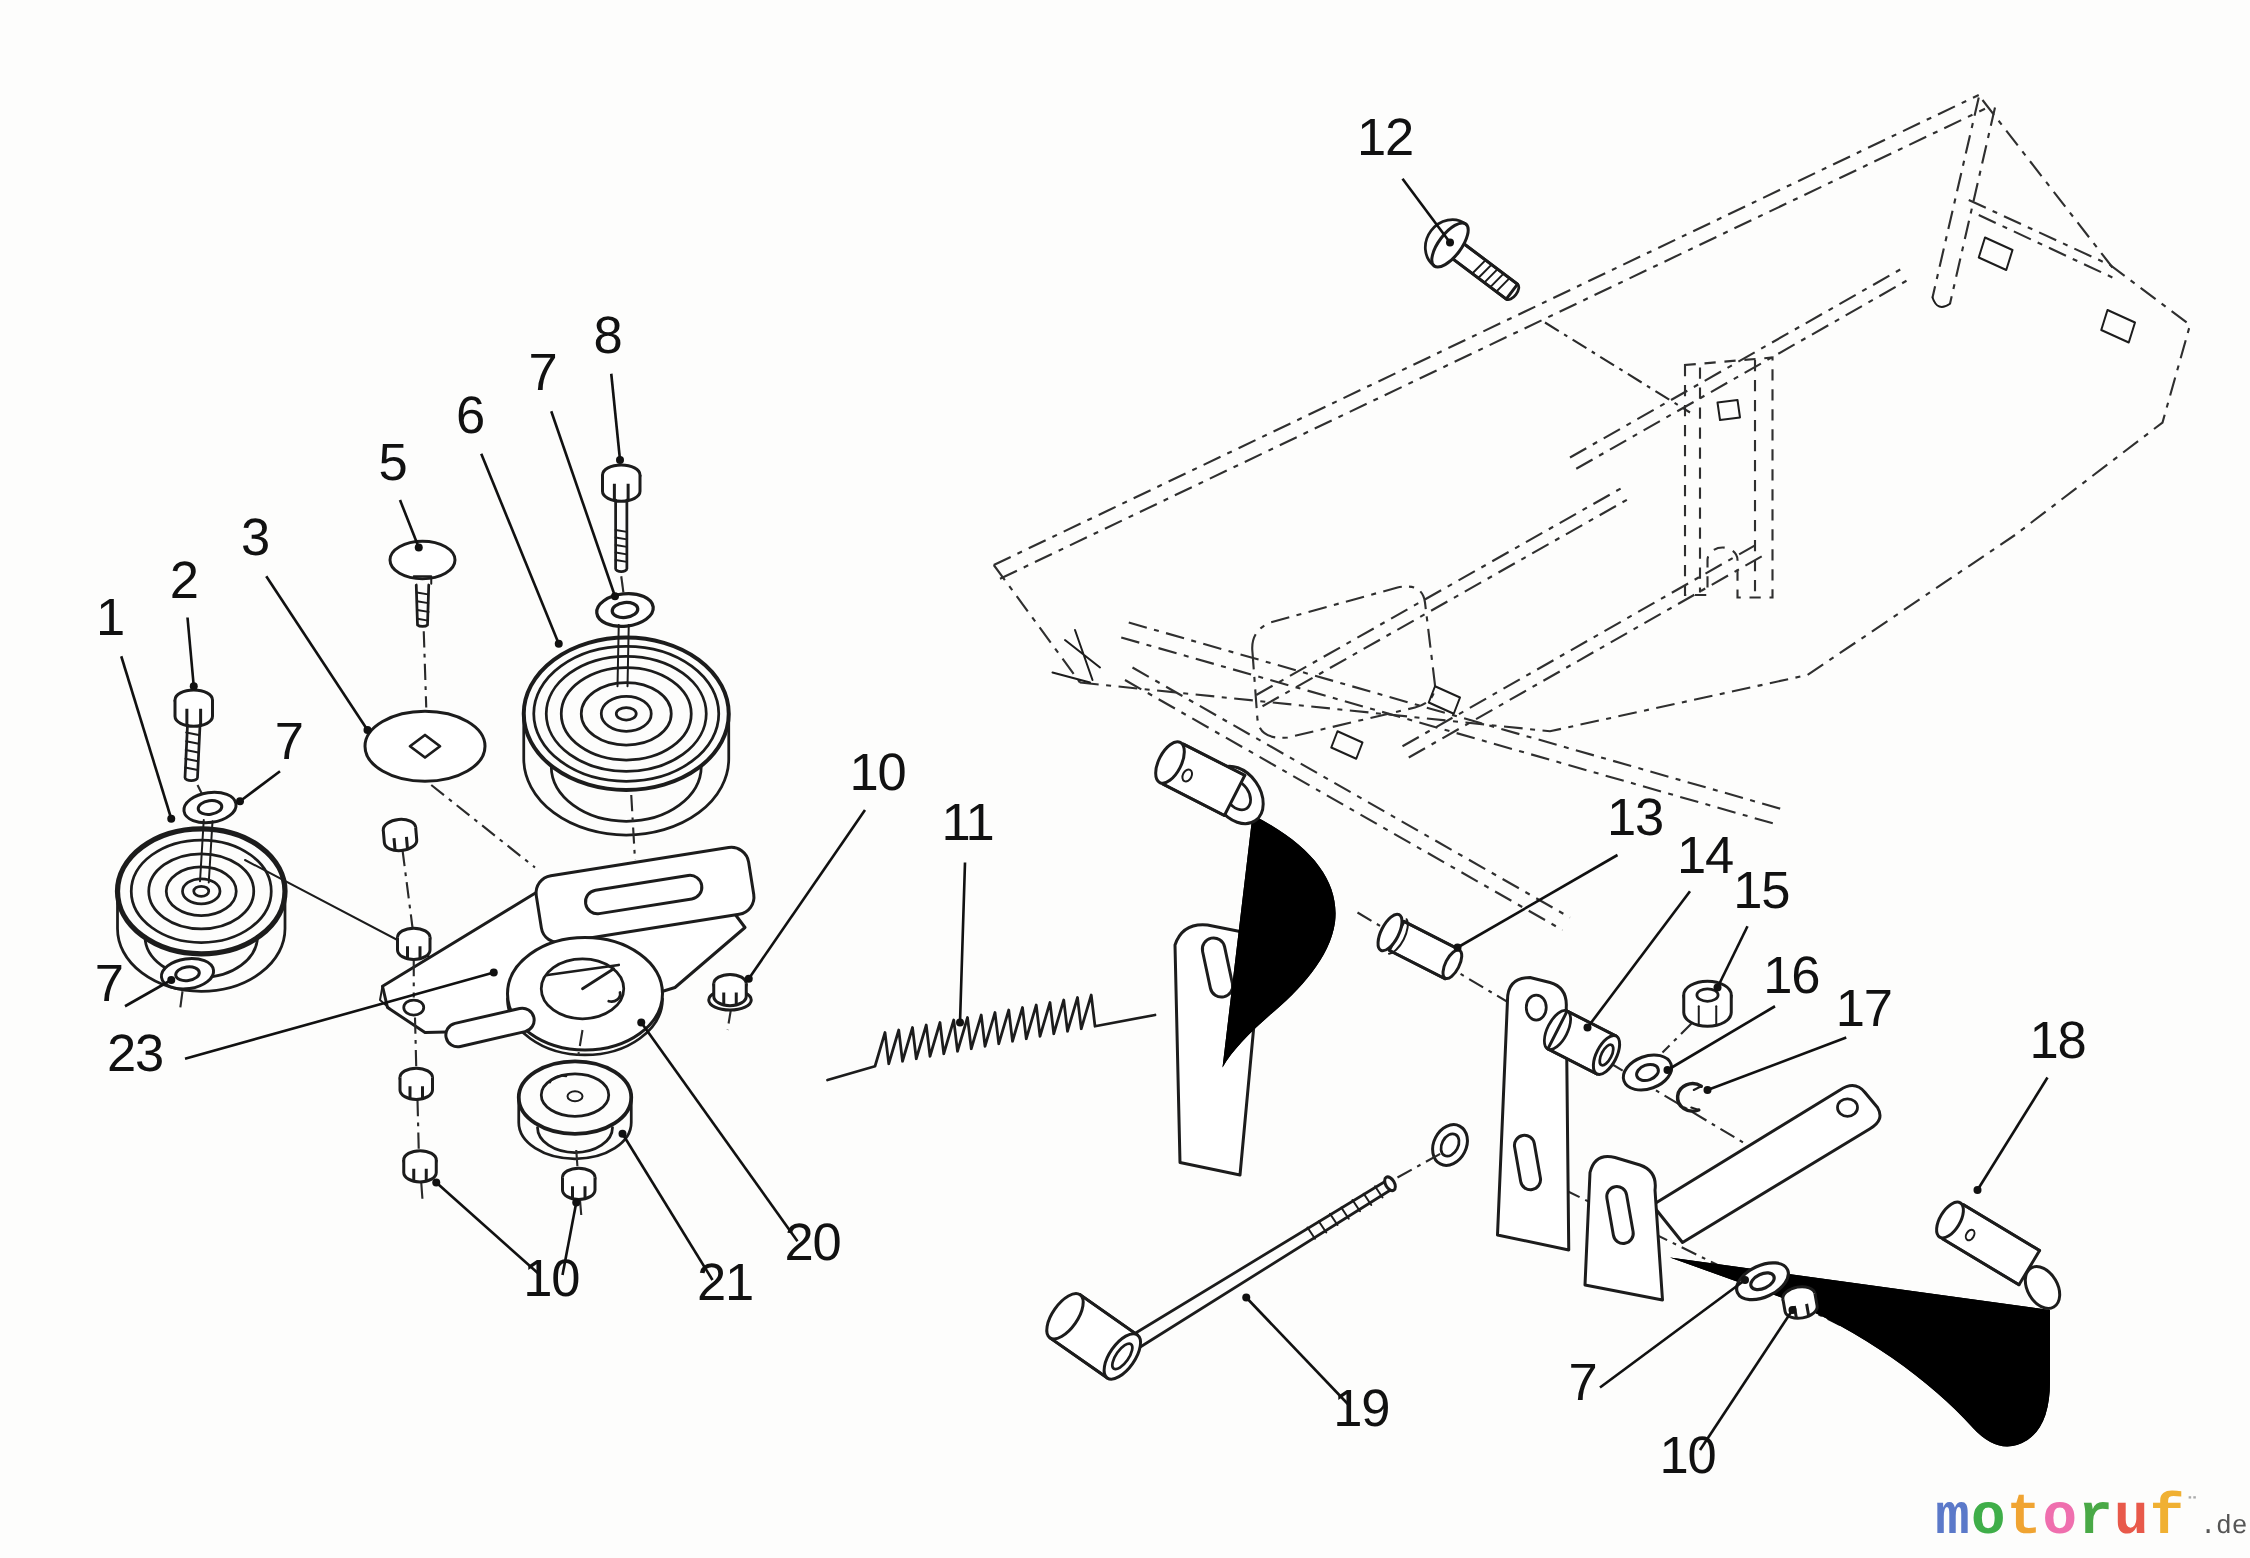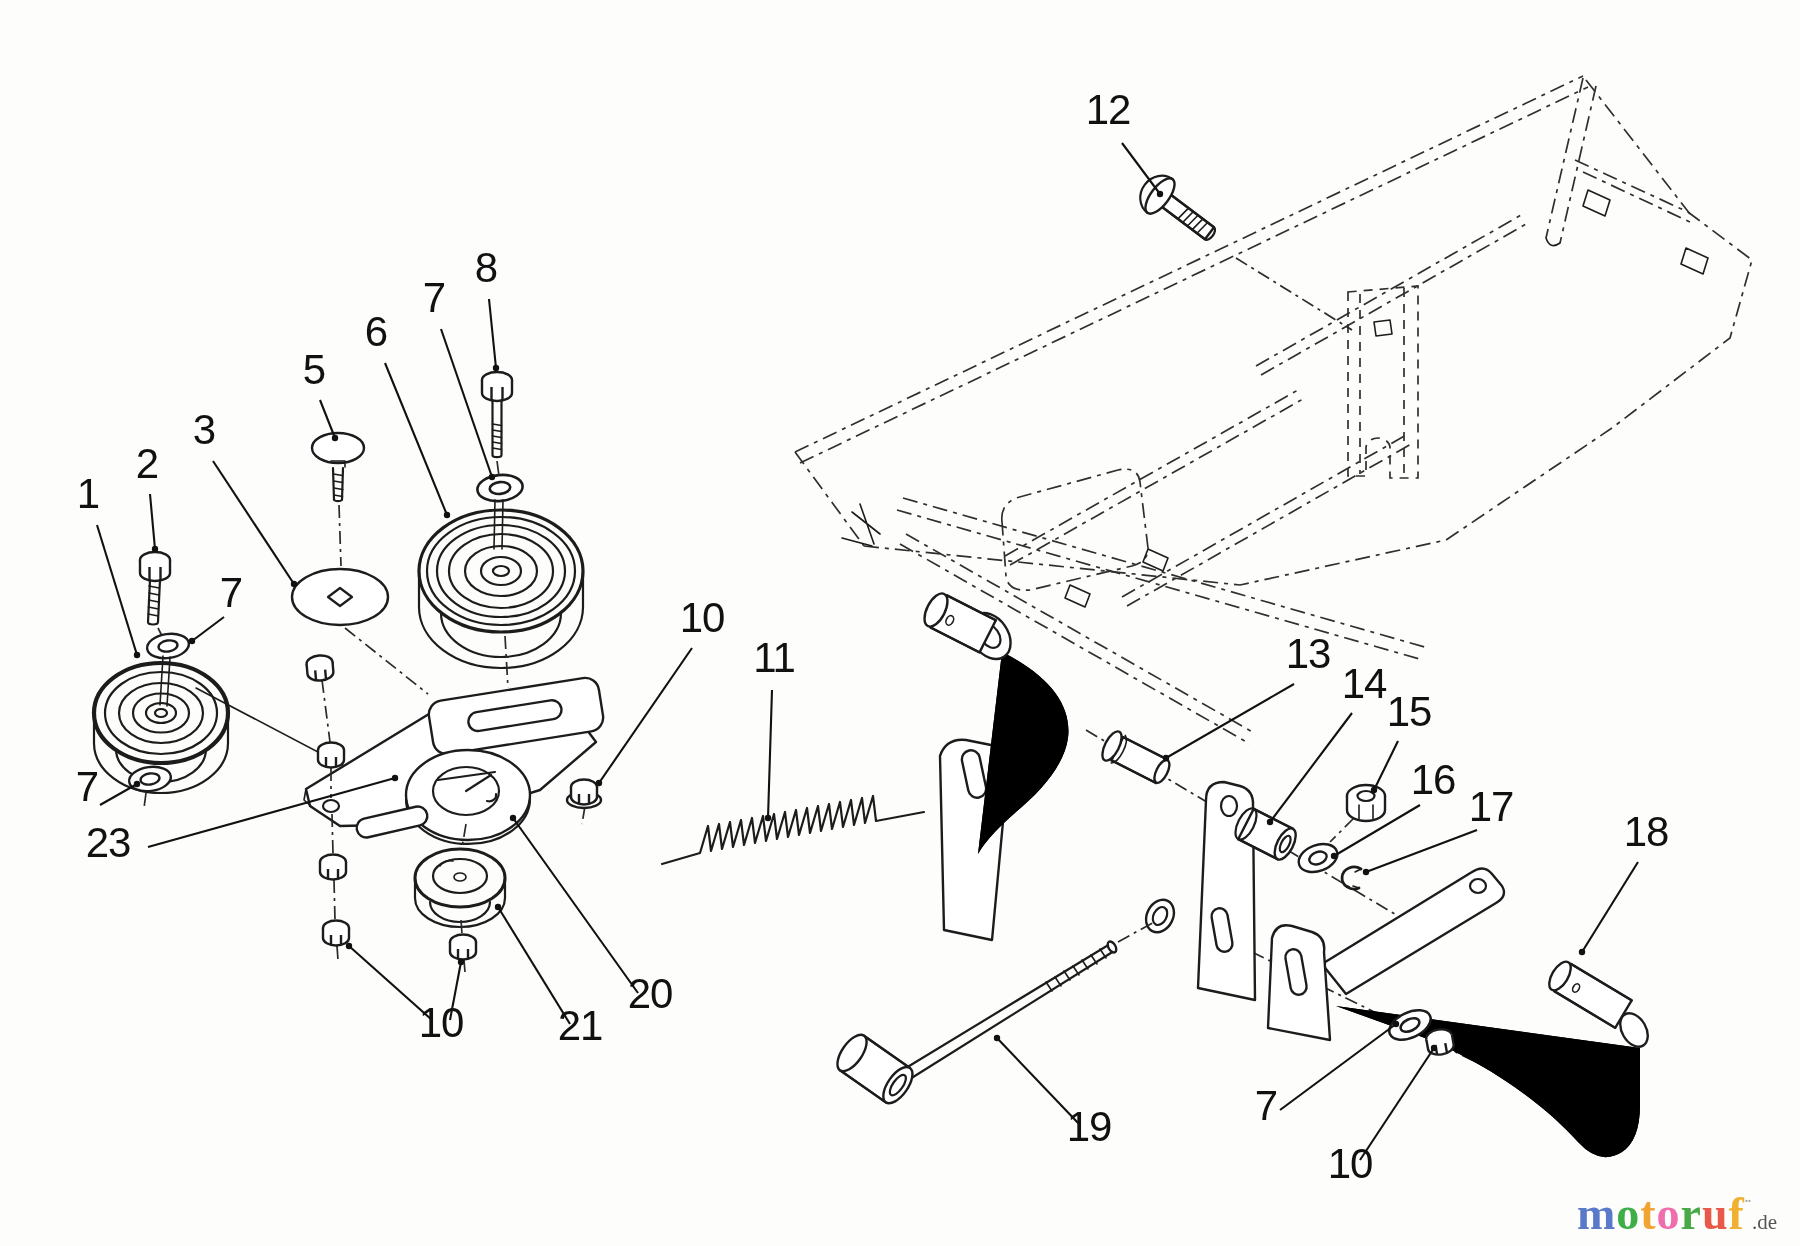--- a/index.html
+++ b/index.html
@@ -8,21 +8,21 @@
   svg{display:block;}
   .s{stroke:#1c1c1c;fill:none;stroke-width:2.2;stroke-linecap:round;stroke-linejoin:round}
   .f{stroke:#1c1c1c;fill:#ffffff;stroke-width:2.4;stroke-linejoin:round}
   .thick{stroke-width:4.2}
   .thin{stroke-width:1.6}
   .dd{stroke:#2a2a2a;stroke-width:1.7;fill:none;stroke-dasharray:13 5 3 5}
   .ph{stroke:#2f2f2f;stroke-width:1.7;fill:none;stroke-dasharray:15 6 4 6}
   .dash{stroke:#2f2f2f;stroke-width:1.7;fill:none;stroke-dasharray:9 7}
   .callout-text{font-family:"Liberation Sans",sans-serif;font-size:42px;fill:#111;letter-spacing:-1px;}
   .leader{stroke:#111;stroke-width:2.1;}
-  #watermark{position:absolute;right:23px;bottom:6px;font-family:Liberation Serif, serif;font-weight:700;font-size:46px;letter-spacing:1px;white-space:nowrap;}
+  #watermark{position:absolute;right:2px;bottom:6px;font-family:Liberation Mono, monospace;font-weight:700;font-size:46px;letter-spacing:1px;white-space:nowrap;}
   #watermark .suffix{font-size:21px;font-weight:400;letter-spacing:0;}
   #watermark .tm{font-size:18px;vertical-align:super;}
 </style>
 </head>
 <body style="background: rgb(253, 253, 252);">
 
 <div id="stage">
 <svg viewBox="0 0 1800 1246" width="1800" height="1246">
   <defs>
     <g id="washerS" class="f">

